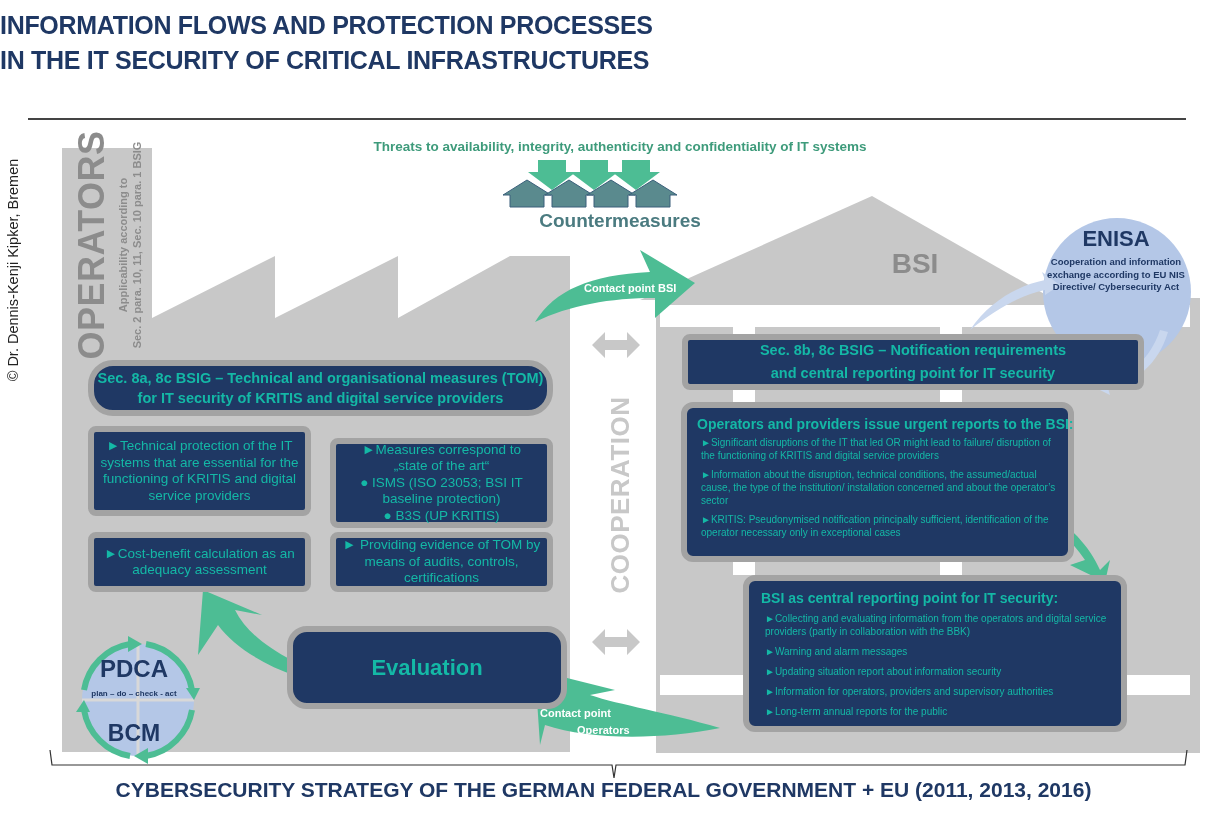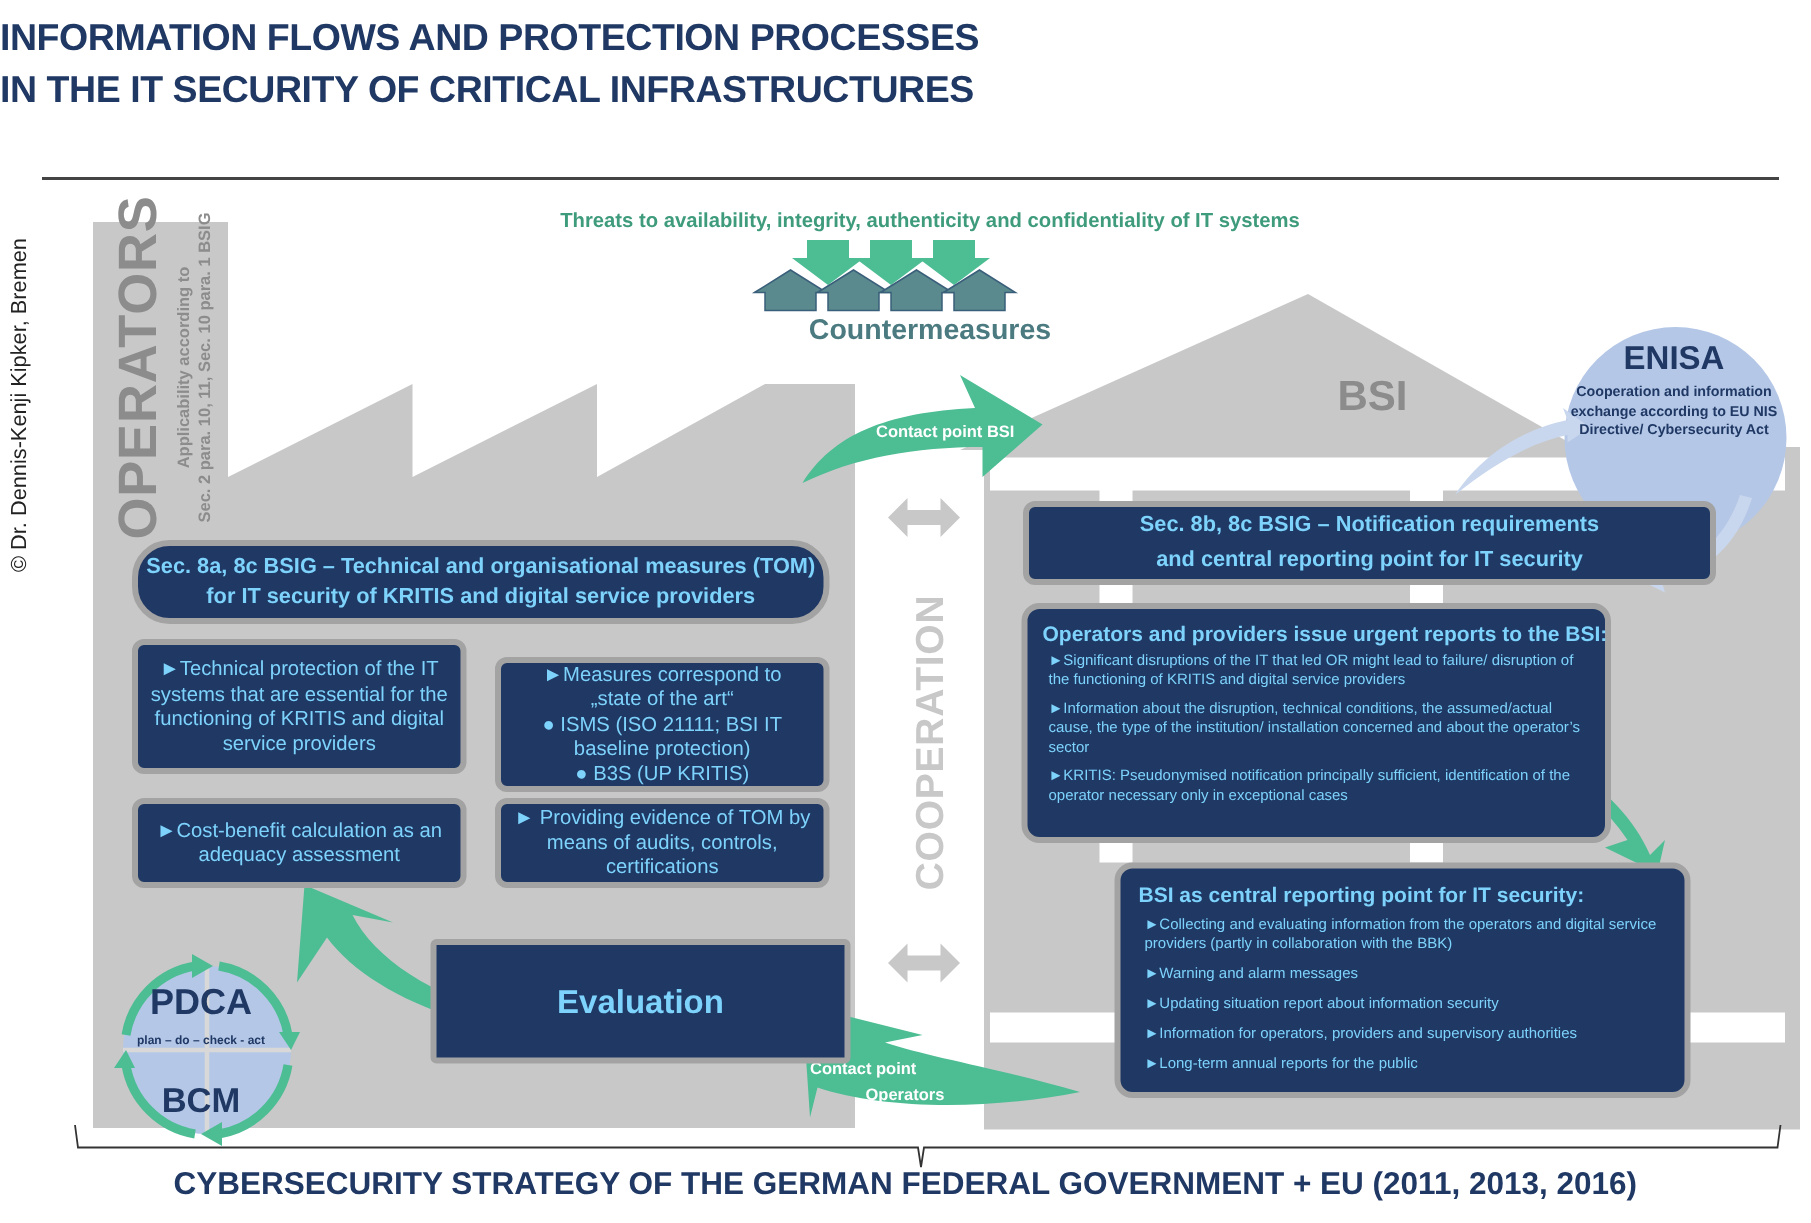--- a/index.html
+++ b/index.html
@@ -13,29 +13,29 @@
   svg.bg { left:0; top:0; }
   .op-title { left:62px; top:150px; width:60px; height:190px; }
   .op-title span { position:absolute; left:50%; top:50%; transform:translate(-50%,-50%) rotate(-90deg); white-space:nowrap; font-weight:bold; font-size:36px; color:#8c8c8c; letter-spacing:0.5px; }
   .op-sub { left:108px; top:150px; width:44px; height:190px; }
   .op-sub div { position:absolute; left:50%; top:50%; transform:translate(-50%,-50%) rotate(-90deg); white-space:nowrap; text-align:center; font-size:11px; color:#8c8c8c; line-height:14px; font-weight:bold; }
   .threats { left:300px; top:139px; width:640px; text-align:center; color:#3e9b7b; font-weight:bold; font-size:13.5px; }
   .counter { left:430px; top:210px; width:380px; text-align:center; color:#4b7b80; font-weight:bold; font-size:19px; }
   .bsi-label { left:880px; top:248px; width:70px; text-align:center; color:#8c8c8c; font-weight:bold; font-size:28px; }
   .coop { left:598px; top:385px; width:44px; height:220px; }
   .coop span { position:absolute; left:50%; top:50%; transform:translate(-50%,-50%) rotate(-90deg); white-space:nowrap; font-weight:bold; font-size:26px; color:#c8c8c8; letter-spacing:0.5px; }
-  .box { background:#1f3864; color:#7dd3fc; border-radius:8px; box-sizing:border-box; border:4px solid #a3a3a3; }
+  .box { background:#1f3864; color:#14b8a6; border-radius:8px; box-sizing:border-box; border:6px solid #a3a3a3; }
   .box.center { display:flex; align-items:center; justify-content:center; text-align:center; }
   .hdr-tom { left:88px; top:360px; width:465px; height:56px; font-weight:bold; font-size:14.5px; line-height:20px;border-radius:25px; }
   .tom-cell { font-size:13.5px; line-height:16.5px; padding:4px 6px; }
   .b1 { left:88px; top:426px; width:223px; height:90px; }
   .b2 { left:330px; top:438px; width:223px; height:90px; }
   .b3 { left:88px; top:532px; width:223px; height:60px; }
   .b4 { left:330px; top:532px; width:223px; height:60px; }
-  .eval { left:287px; top:626px; width:280px; height:83px; font-weight:bold; font-size:22px; border-radius:4px; }
+  .eval { left:287px; top:626px; width:280px; height:83px; font-weight:bold; font-size:22px; border-radius:20px; }
   .hdr-notif { left:682px; top:334px; width:462px; height:56px; font-weight:bold; font-size:14.5px; line-height:23px; }
   .urgent { left:681px; top:402px; width:393px; height:160px; border-radius:12px; padding:8px 10px; }
   .urgent h3 { margin:0 0 4px 0; font-size:14px; font-weight:bold; white-space:nowrap; }
   .urgent p { margin:0 0 6px 4px; font-size:10px; line-height:13px; }
   .central { left:743px; top:575px; width:384px; height:157px; border-radius:12px; padding:9px 12px; }
   .central h3 { margin:0 0 6px 0; font-size:14px; font-weight:bold; white-space:nowrap; }
   .central p { margin:0 0 7px 4px; font-size:10px; line-height:13px; }
   .enisa { left:1040px; top:218px; width:152px; height:150px; text-align:center; color:#1f3864; }
   .enisa .h { font-weight:bold; font-size:22px; margin-top:8px; }
   .enisa .t { font-weight:bold; font-size:9.5px; line-height:12.5px; margin-top:4px; }
@@ -159,21 +159,21 @@
 <div class="abs box center hdr-tom">
   <span>Sec. 8a, 8c BSIG – Technical and organisational measures (TOM) for IT security of KRITIS and digital service providers</span>
 </div>
 <div class="abs box center tom-cell b1">
   <span>►Technical protection of the IT systems that are essential for the functioning of KRITIS and digital service providers</span>
 </div>
 <div class="abs box center tom-cell b2">
   <div>
     <div>►Measures correspond to</div>
     <div>„state of the art“</div>
-    <div>● ISMS (ISO 21111; BSI IT baseline protection)</div>
+    <div>● ISMS (ISO 23053; BSI IT baseline protection)</div>
     <div>● B3S (UP KRITIS)</div>
   </div>
 </div>
 <div class="abs box center tom-cell b3">
   <span>►Cost-benefit calculation as an adequacy assessment</span>
 </div>
 <div class="abs box center tom-cell b4">
   <span>► Providing evidence of TOM by means of audits, controls, certifications</span>
 </div>
 

